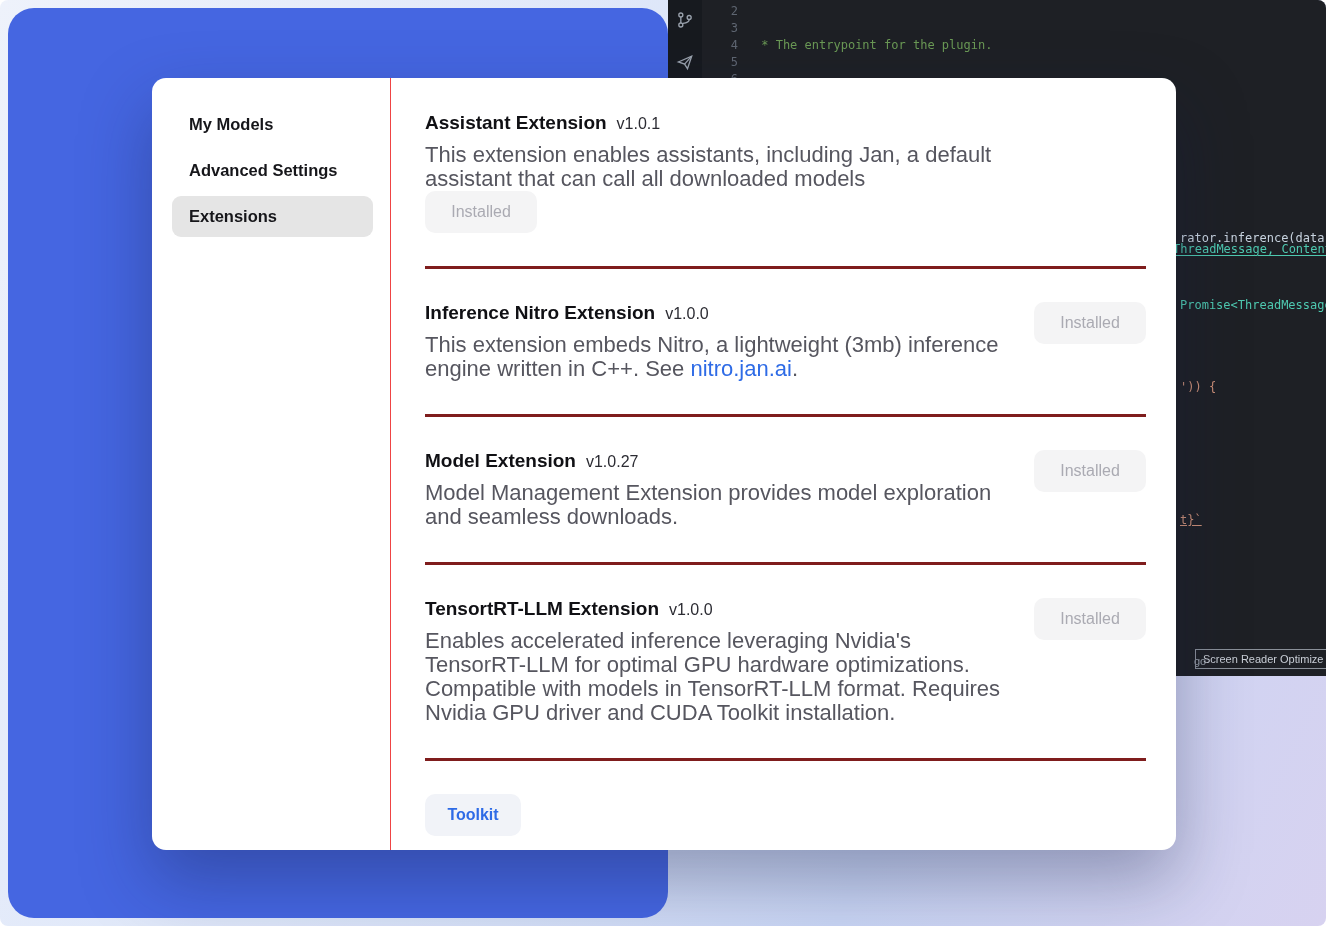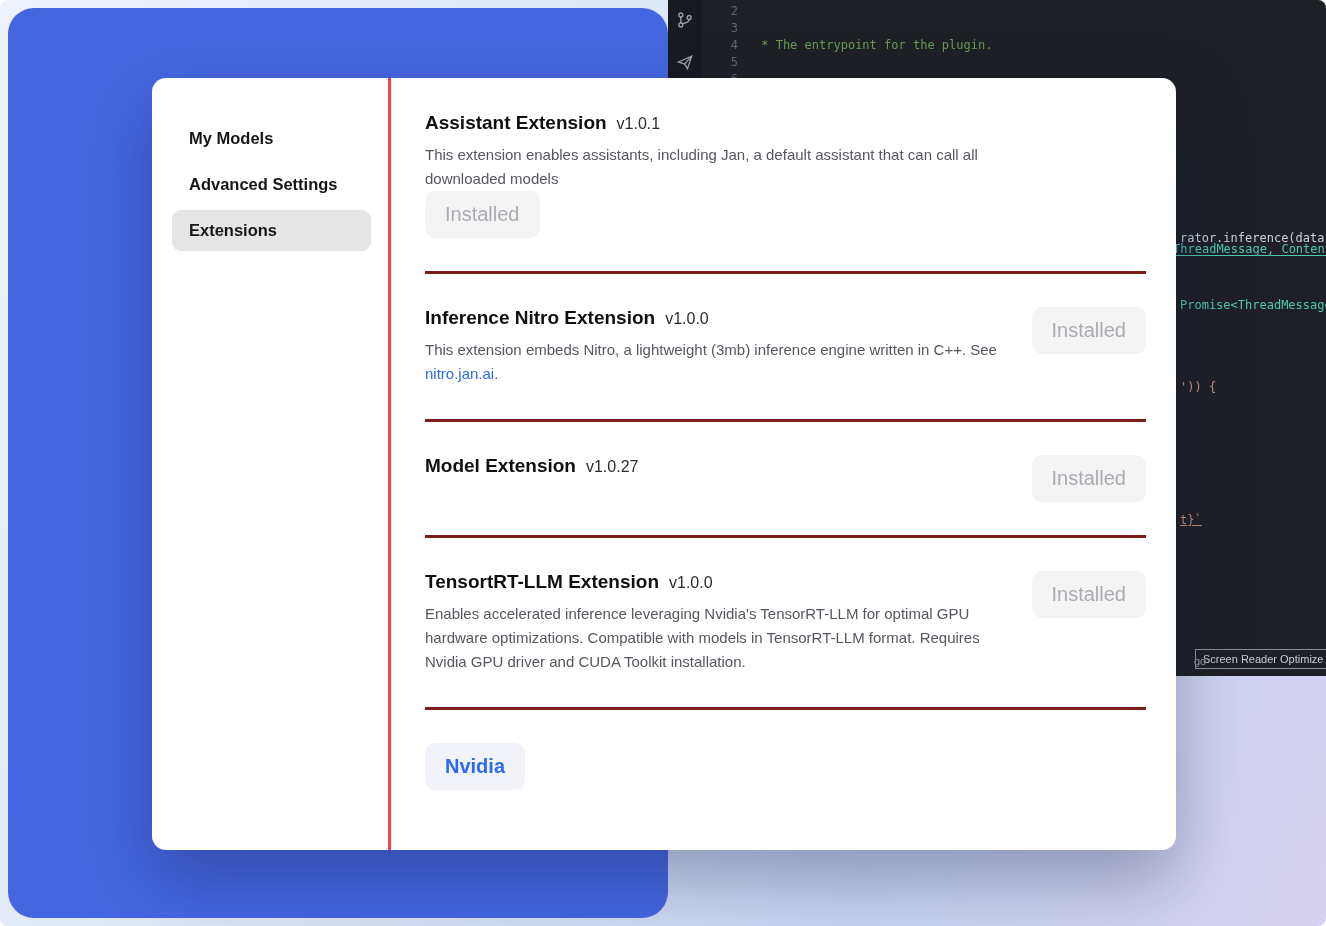--- a/index.html
+++ b/index.html
@@ -58,42 +58,42 @@
     border:1px solid #8a9099; color:#c9ced6; white-space:nowrap;
     font-size:11px; font-family:"Liberation Sans", sans-serif;
   }
 
   
   .card {
     position:absolute; left:152px; top:78px; width:1024px; height:772px;
     background:#ffffff; border-radius:14px; display:flex; overflow:hidden; z-index:5;
     box-shadow:0 30px 70px rgba(20,30,70,.35);
   }
-  .sidebar { width:239px; flex-shrink:0; border-right:3px solid #ef4444; padding:40px 17px 0 20px; }
+  .sidebar { width:239px; flex-shrink:0; border-right:1px solid #ef4444; padding:26px 17px 0 20px; }
   .side-item {
     padding:11px 17px; border-radius:9px; margin-bottom:5px; cursor:pointer;
     font-size:16.5px; font-weight:700; color:#16161a;
   }
   .side-item.active { background:#e5e5e5; }
 
   .content { flex:1; padding:34px 30px 0 34px; }
   .ext {
     display:flex; justify-content:space-between; align-items:flex-start;
     padding:33px 0; border-top:3px solid #7f1d1d;
   }
   .ext.first { border-top:none; padding-top:0;flex-direction:column; }
   .ext-info  { max-width:600px; }
   .ext-title { display:inline; font-size:19px; font-weight:700; color:#101014; }
   .ext-ver   { font-size:16px; color:#2c2c33; margin-left:10px; }
-  .ext-desc  { margin-top:9px; font-size:15px; line-height:24px; color:#56565f; max-width:585px; }
+  .ext-desc  { margin-top:9px; font-size:22px; line-height:24px; color:#56565f; max-width:585px; }
   .link      { color:#2e6be6; cursor:pointer; }
 
   .btn {
     border:none; border-radius:10px; background:#f4f4f5; cursor:pointer;
-    font-family:inherit; font-size:20px; padding:12px 20px; min-width:112px; flex-shrink:0;
+    font-family:inherit; font-size:16px; padding:12px 20px; min-width:112px; flex-shrink:0;
   }
   .btn.installed { color:#aaaab2; font-weight:500; }
   .btn.select    { color:#2e6be6; background:#f1f3f8; font-weight:700; min-width:96px; }
 </style>
 </head>
 <body>
 
 <div class="bg">
 
   <div class="blue-panel"></div>
@@ -164,32 +164,33 @@
         <div class="ext-info">
           <h3 class="ext-title">Inference Nitro Extension</h3><span class="ext-ver">v1.0.0</span>
           <div class="ext-desc"><span>This extension embeds Nitro, a lightweight (3mb) inference engine written in C++. See </span><span class="link">nitro.jan.ai</span><span>.</span></div>
         </div>
         <button class="btn installed">Installed</button>
       </div>
 
       <div class="ext">
         <div class="ext-info">
           <h3 class="ext-title">Model Extension</h3><span class="ext-ver">v1.0.27</span>
+          <div class="ext-desc">Model Management Extension provides model exploration and seamless downloads.</div>
         </div>
         <button class="btn installed">Installed</button>
       </div>
 
       <div class="ext">
         <div class="ext-info">
           <h3 class="ext-title">TensortRT-LLM Extension</h3><span class="ext-ver">v1.0.0</span>
           <div class="ext-desc">Enables accelerated inference leveraging Nvidia's TensorRT-LLM for optimal GPU hardware optimizations. Compatible with models in TensorRT-LLM format. Requires Nvidia GPU driver and CUDA Toolkit installation.</div>
         </div>
         <button class="btn installed">Installed</button>
       </div>
 
       <div class="ext">
-        <button class="btn select">Nvidia</button>
+        <button class="btn select">Toolkit</button>
       </div>
 
     </div>
   </div>
 
 </div>
 
 </body></html>

